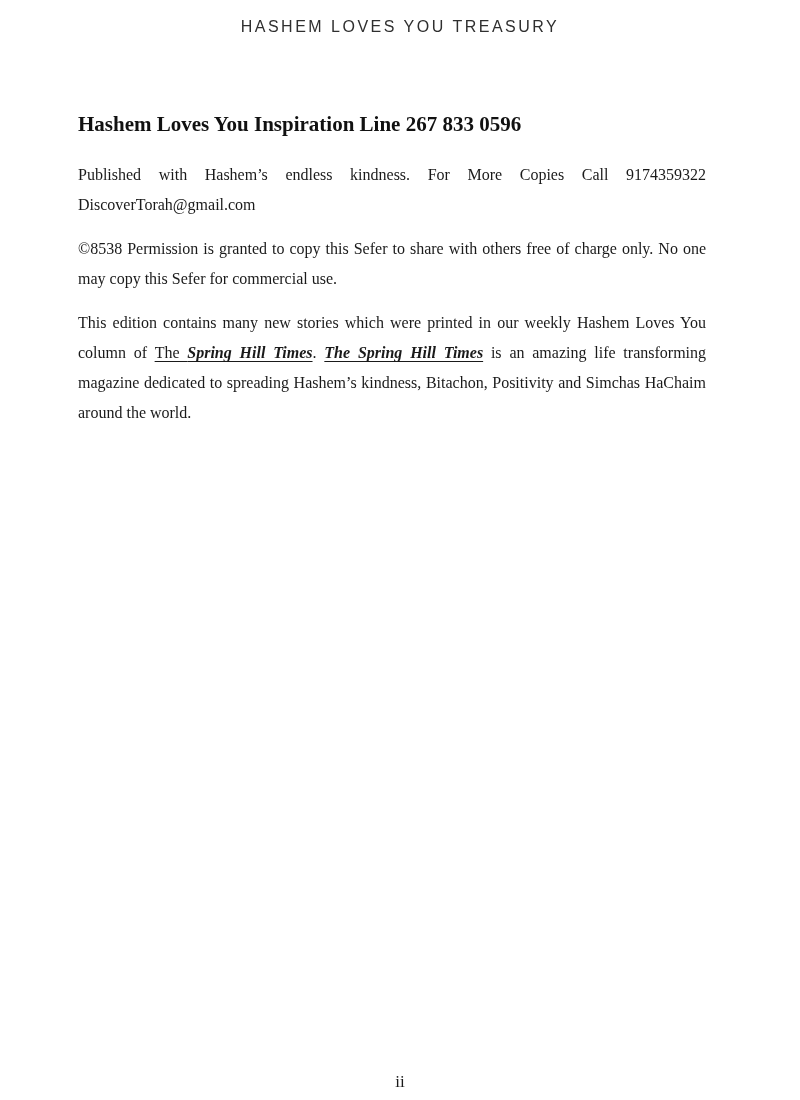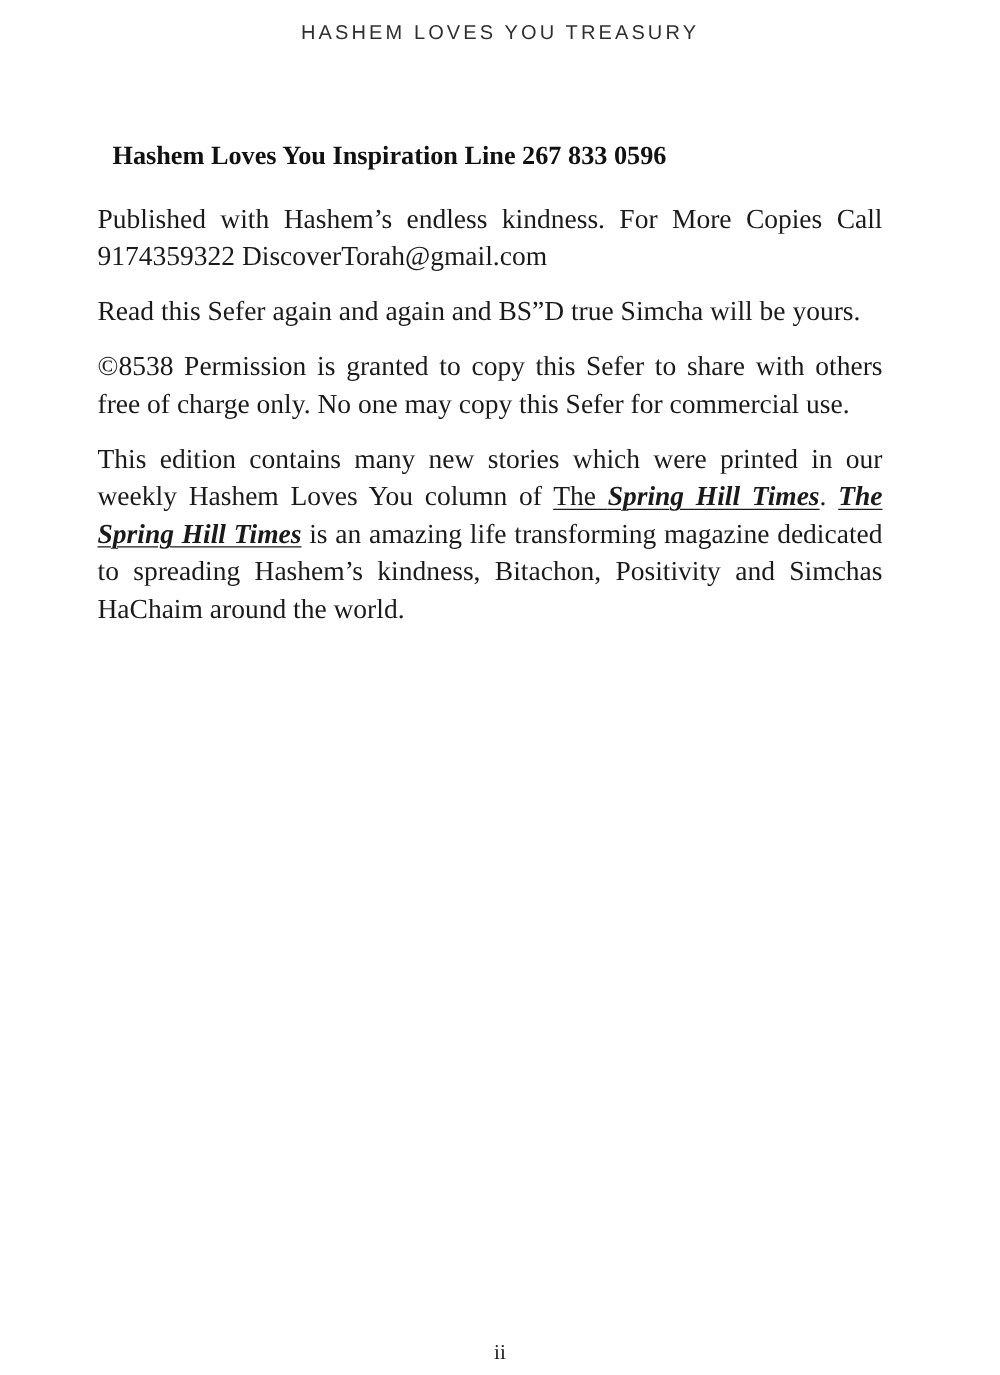--- a/index.html
+++ b/index.html
@@ -32,25 +32,25 @@
     position: absolute;
     top: 110px;
     left: 78px;
     width: 628px;
   }
   .doc-heading {
     font-family: "Liberation Serif", serif;
     font-size: 21px;
     font-weight: bold;
     line-height: 28px;
-    margin: 0 0 22px 12px;
+    margin: 0 0 22px 0;
     color: #111111;
   }
   .para {
-    font-size: 22px;
+    font-size: 16px;
     line-height: 30px;
     text-align: justify;
     margin: 10px 0 14px 0;
   }
   .u {
     text-decoration: underline;
     text-underline-offset: 3px;
     text-decoration-thickness: 1px;
   }
   .it {
@@ -74,21 +74,20 @@
 <div class="page">
 
   <div class="running-header">HASHEM LOVES YOU TREASURY</div>
 
   <div class="content">
 
     <h1 class="doc-heading">Hashem Loves You Inspiration Line 267 833 0596</h1>
 
     <p class="para">Published with Hashem’s endless kindness. For More Copies Call 9174359322 DiscoverTorah@gmail.com</p>
 
-    <p class="para">Read this Sefer again and again and BS”D true Simcha will be yours.</p>
 
     <p class="para">©8538 Permission is granted to copy this Sefer to share with others free of charge only. No one may copy this Sefer for commercial use.</p>
 
     <p class="para"><span>This edition contains many new stories which were printed in our weekly Hashem Loves You column of </span><span class="u"><span>The </span><span class="it">Spring Hill Times</span></span><span>. </span><span class="u it">The Spring Hill Times</span><span> is an amazing life transforming magazine dedicated to spreading Hashem’s kindness, Bitachon, Positivity and Simchas HaChaim around the world.</span></p>
 
   </div>
 
   <div class="page-number">ii</div>
 
 </div>

